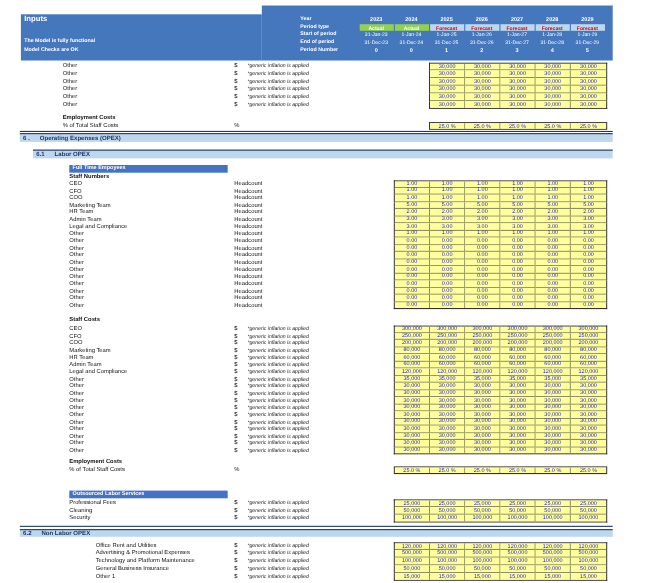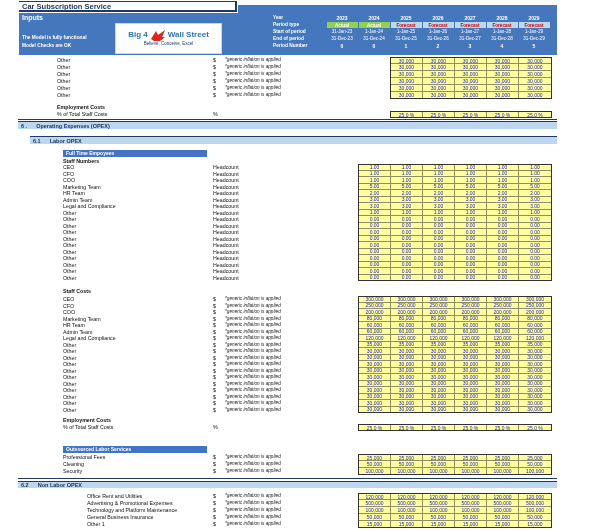--- a/index.html
+++ b/index.html
@@ -46,39 +46,26 @@
         display:flex;align-items:center;justify-content:center;
         border-right:1px solid #8f8f62;border-bottom:1px solid #8f8f62;}
   .cell:last-child{border-right:none;}
   .cells.last .cell{border-bottom:none;}
 </style>
 </head>
 <body>
 
 <div id="page">
 
-  <div id="title-bar" class="abs">Car Subscription Service</div>
   <div id="blue-right" class="abs"></div>
   <div id="blue-left" class="abs"></div>
   <div id="inputs-heading" class="abs">Inputs</div>
   <div class="abs status-line" style="top:35px">The Model is fully functional</div>
   <div class="abs status-line" style="top:43px">Model Checks are OK</div>
 
-  <div id="logo-box" class="abs">
-    <div id="logo-row">
-      <span class="logo-txt">Big 4</span>
-      <span style="display:inline-block;width:16px;height:12px;">
-        <svg width="16" height="12" viewBox="0 0 16 12">
-            <path d="M1,9 L6,1 L8,5 L15,0 L12,7 L15,7 L10,11 L4,11 Z" fill="#e0231c"></path>
-          </svg>
-      </span>
-      <span class="logo-txt">Wall Street</span>
-    </div>
-    <div id="logo-tagline">Believe, Conceive, Excel</div>
-  </div>
 
   <div id="hdr-layer">
       <div class="abs hlabel" style="top: 15px;">Year</div>
       <div class="hval b" style="left: 326px; top: 15px;">2023</div>
       <div class="hval b" style="left: 358px; top: 15px;">2024</div>
       <div class="hval b" style="left: 390px; top: 15px;">2025</div>
       <div class="hval b" style="left: 422px; top: 15px;">2026</div>
       <div class="hval b" style="left: 454px; top: 15px;">2027</div>
       <div class="hval b" style="left: 486px; top: 15px;">2028</div>
       <div class="hval b" style="left: 518px; top: 15px;">2029</div>

